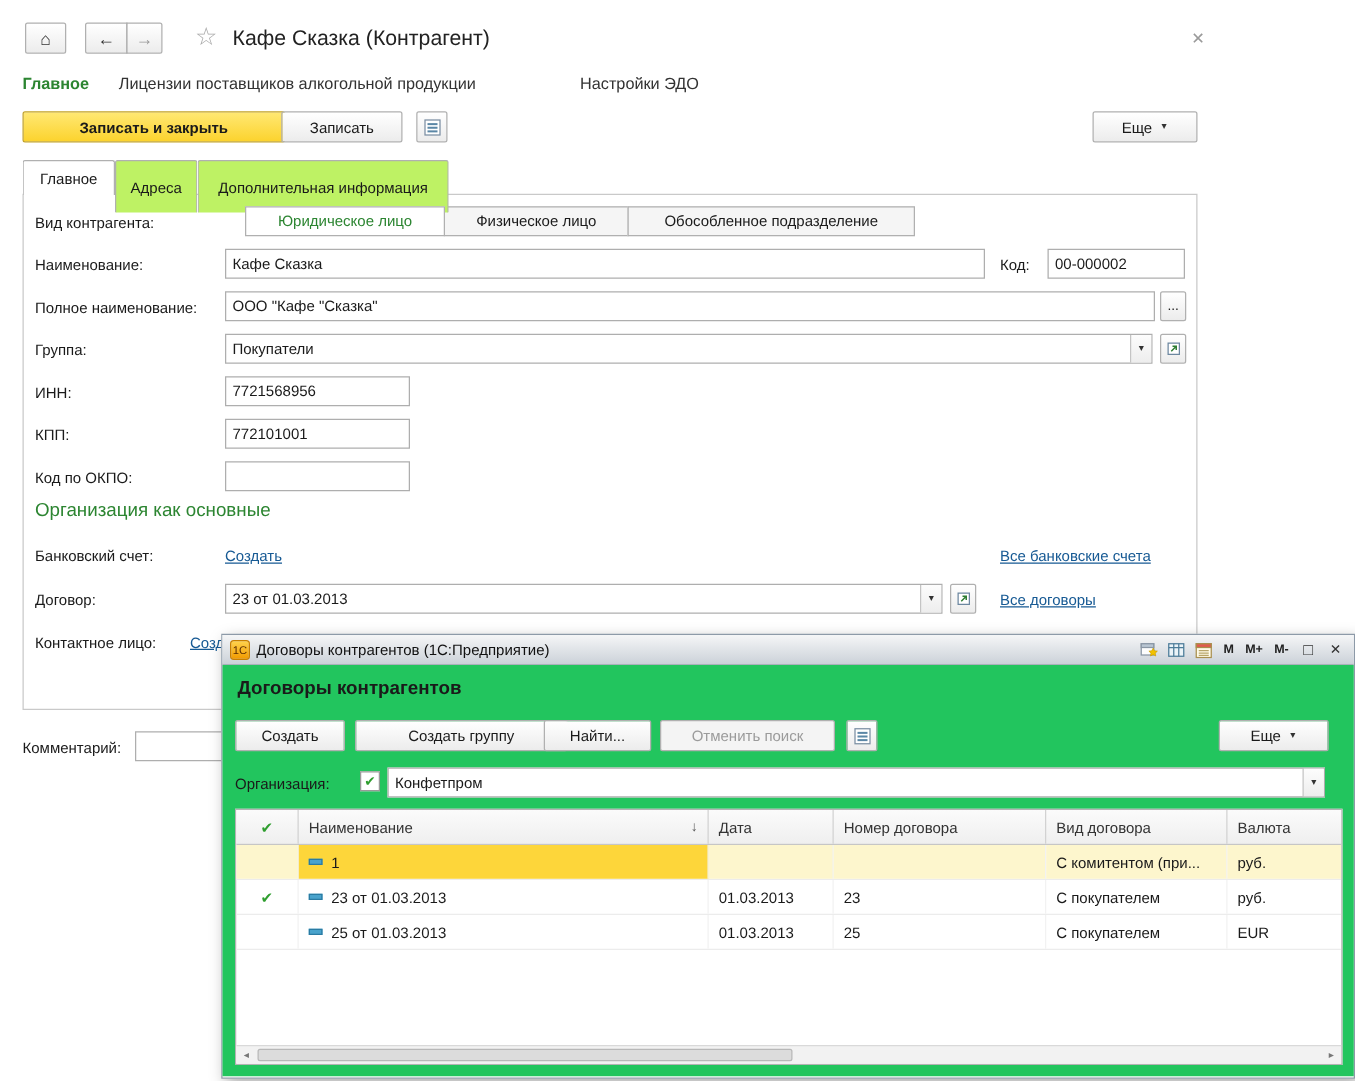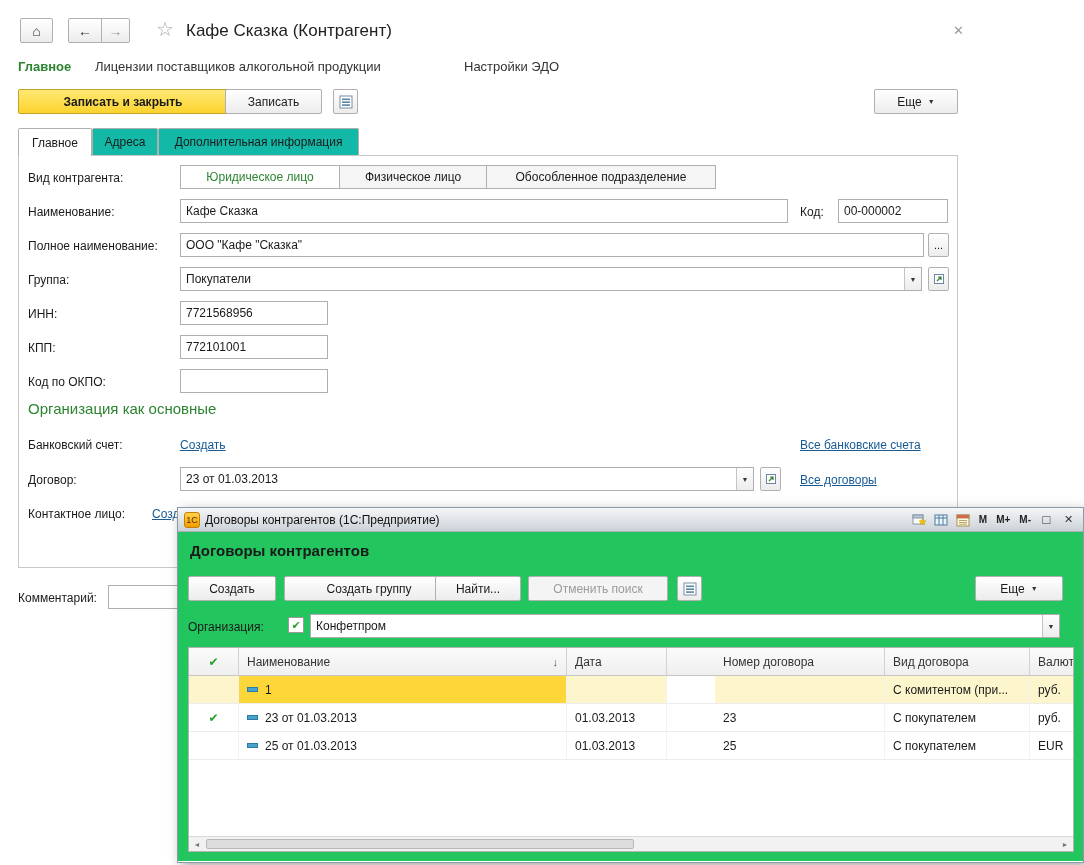--- a/index.html
+++ b/index.html
@@ -28,32 +28,32 @@
     padding:0 5px; font:12px "Liberation Sans", sans-serif; color:#1a1a1a;
   }
   .combo { position:absolute; height:24px; border:1px solid #aeaeae; background:#fff; display:flex; }
   .combo .val { flex:1; padding:4px 5px 0 5px; white-space:nowrap; overflow:hidden; }
   .combo .dropzone { width:17px; border-left:1px solid #c4c4c4; background:linear-gradient(#fdfdfd,#ededed);
     display:flex; align-items:center; justify-content:center; font-size:7px; color:#333; cursor:pointer; }
   .sq-btn { position:absolute; height:24px; display:flex; align-items:center; justify-content:center;
     background:linear-gradient(#ffffff,#ececec); border:1px solid #b0b0b0; border-radius:2px; cursor:pointer; font-size:11px; }
 
   .tab {
-    position:absolute; top:128px; height:27px; display:flex; align-items:center; justify-content:center;
-    background:#14b8a6; border:1px solid #b0b0b0; border-bottom:none; border-radius:2px 2px 0 0;
+    position:absolute; top:128px; height:42px; display:flex; align-items:center; justify-content:center;
+    background:#bef264; border:1px solid #b0b0b0; border-bottom:none; border-radius:2px 2px 0 0;
     cursor:pointer; z-index:1; white-space:nowrap;
   }
   .tab.active { background:#fff; height:28px; z-index:3; }
 
   .groupbox { position:absolute; border:1px solid #c9c9c9; background:#fff; }
 
   .seg { position:absolute; display:flex; height:24px; }
   .seg .opt { border:1px solid #b0b0b0; background:#f5f5f5; display:flex; align-items:center;
     justify-content:center; cursor:pointer; margin-left:-1px; white-space:nowrap; }
-  .seg .opt:first-child { margin-left:0; }
+  .seg .opt:first-child { margin-left:16px; }
   .seg .opt.selected { background:#ffffff; color:#2c8531; z-index:2; }
 
   .section-title { position:absolute; color:#2c8531; font-size:15px; white-space:nowrap; }
   .nav-item { position:absolute; font-size:13px; color:#333; cursor:pointer; white-space:nowrap; }
   .nav-item.active { color:#2c8531; font-weight:bold; }
 
   .checkbox { position:absolute; width:16px; height:16px; border:1px solid #9a9a9a; background:#fff;
     display:flex; align-items:center; justify-content:center; color:#2f9e2f; font-size:11px; cursor:pointer; }
 
   
@@ -73,21 +73,21 @@
 
   
   .grid { position:absolute; left:10px; top:115px; width:886px; height:205px; border:1px solid #b3b3b3; background:#fff; overflow:hidden; }
   .grid-header { display:flex; height:28px; background:linear-gradient(#fbfbfb,#efefef); border-bottom:1px solid #c6c6c6; }
   .gh { display:flex; align-items:center; padding:0 8px; border-right:1px solid #d2d2d2; color:#333; white-space:nowrap; overflow:hidden; }
   .grow { display:flex; height:28px; border-bottom:1px solid #ececec; cursor:pointer; }
   .gc { display:flex; align-items:center; padding:0 8px; border-right:1px solid #f2f2f2; white-space:nowrap; overflow:hidden; }
   .c-check { width:50px; justify-content:center; flex:none; }
   .c-name { width:328px; flex:none; }
   .c-date { width:100px; flex:none; }
-  .c-number { width:170px; flex:none;margin-left:48px; }
+  .c-number { width:170px; flex:none; }
   .c-kind { width:145px; flex:none; }
   .c-currency { flex:1; border-right:none; }
   .row-selected .gc { background:#fdf6cd; }
   .row-selected .gc.cell-focus { background:#fdd63a; }
   .check { color:#2f9e2f; font-size:12px; }
   .sort { margin-left:auto; font-size:11px; color:#555; }
   .mark-icon { width:11px; height:5px; background:#49a3cc; border:1px solid #2a7ba3; margin-right:7px; flex:none; }
 
   .hscroll { position:absolute; left:0; right:0; bottom:0; height:15px; background:#f2f2f2; border-top:1px solid #d9d9d9; }
   .sc-btn { position:absolute; top:0; width:16px; height:14px; display:flex; align-items:center; justify-content:center;

